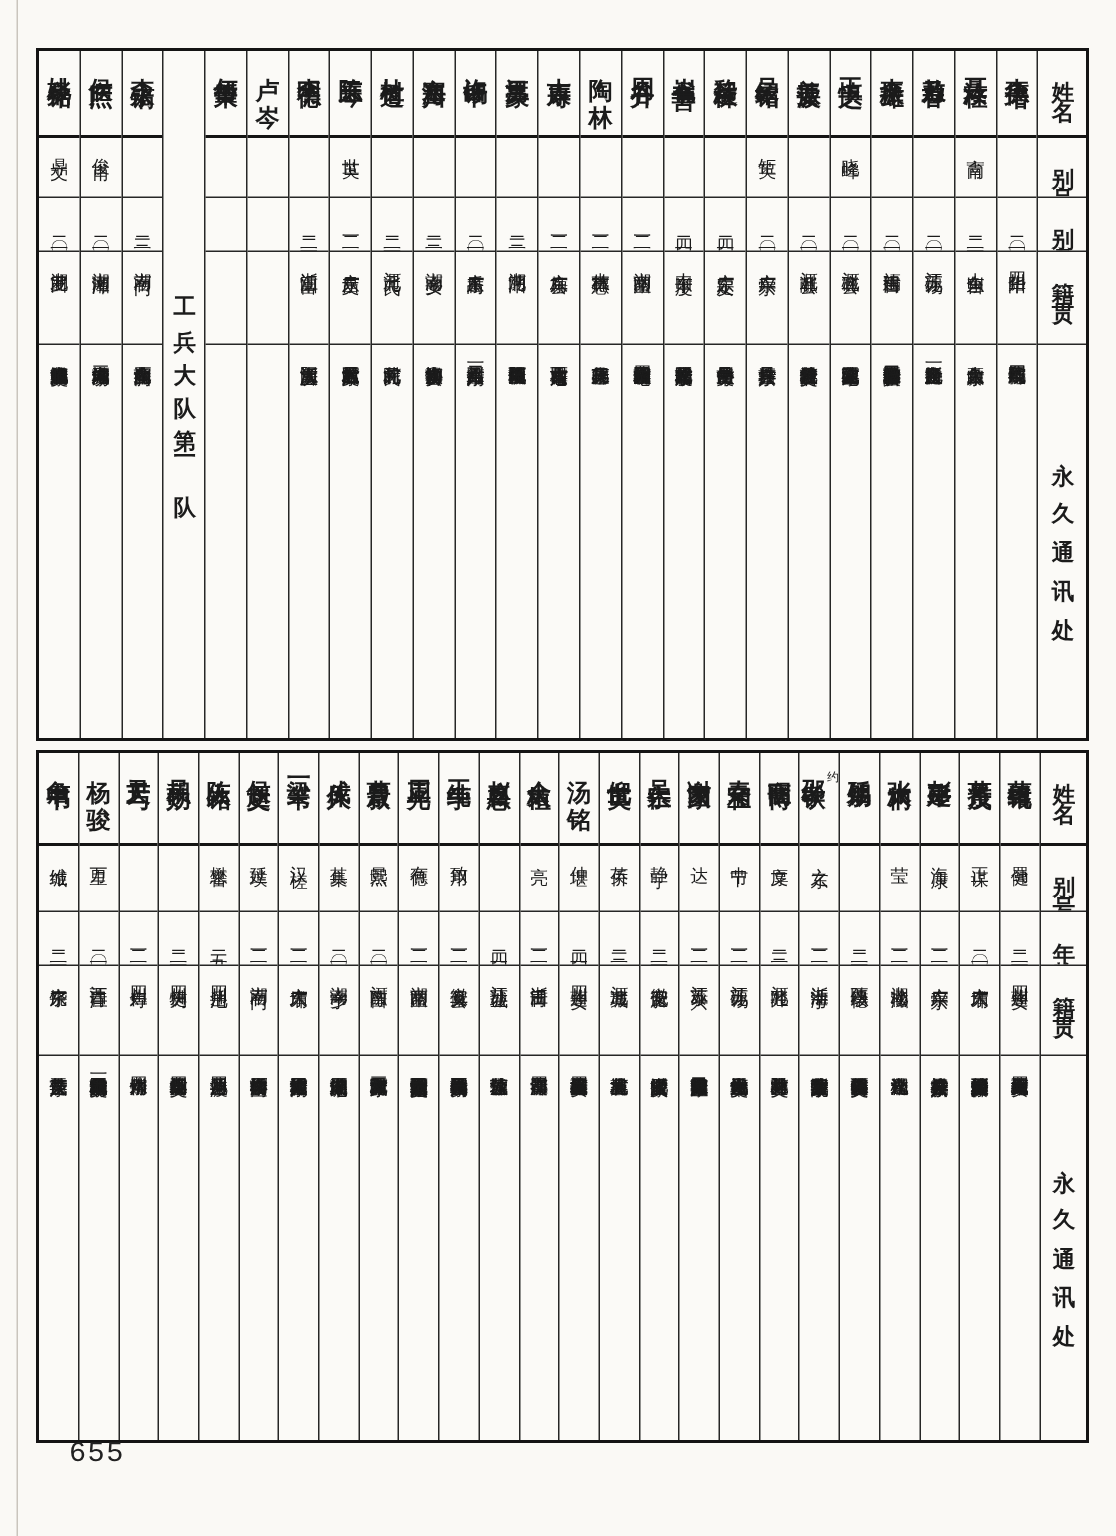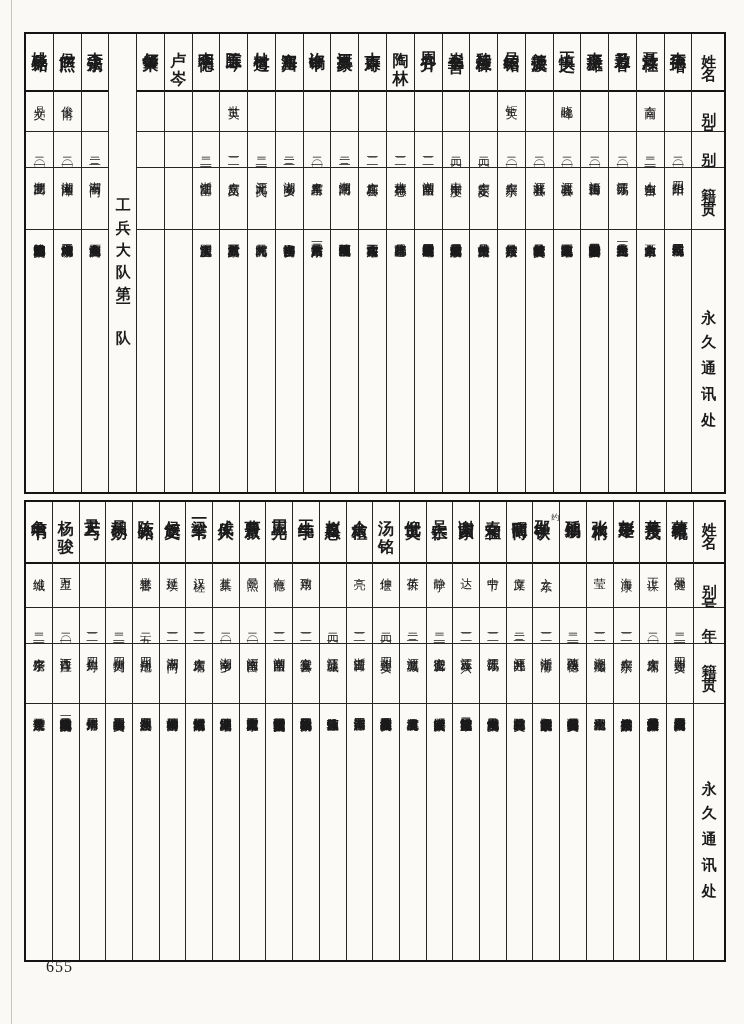--- a/index.html
+++ b/index.html
@@ -46,21 +46,21 @@
   .hcell.c-age{align-items:flex-start;}
   .hcell.c-addr{align-items:center;padding-top:0;}
   .spread2{font-size:15px;font-weight:700;letter-spacing:13px;}
   .spread5{font-size:15px;font-weight:700;letter-spacing:26px;}
 
   .unit-cell{flex:1;display:flex;justify-content:center;align-items:center;}
   .unit-text{font-size:15px;font-weight:700;letter-spacing:22px;}
 
   .page-num{
     position:absolute;left:46px;top:958px;
-    font-family:Liberation Serif, serif;font-size:16px;color:#222;letter-spacing:1px;
+    font-family:Liberation Mono, monospace;font-size:19px;color:#222;letter-spacing:1px;
   }
 </style>
 </head>
 <body>
 
 <div class="page">
   <div class="scan-line"></div>
   <div class="reg-table t1" id="table-top">
       <div class="col header-col">
         <div class="cell hcell c-name">

